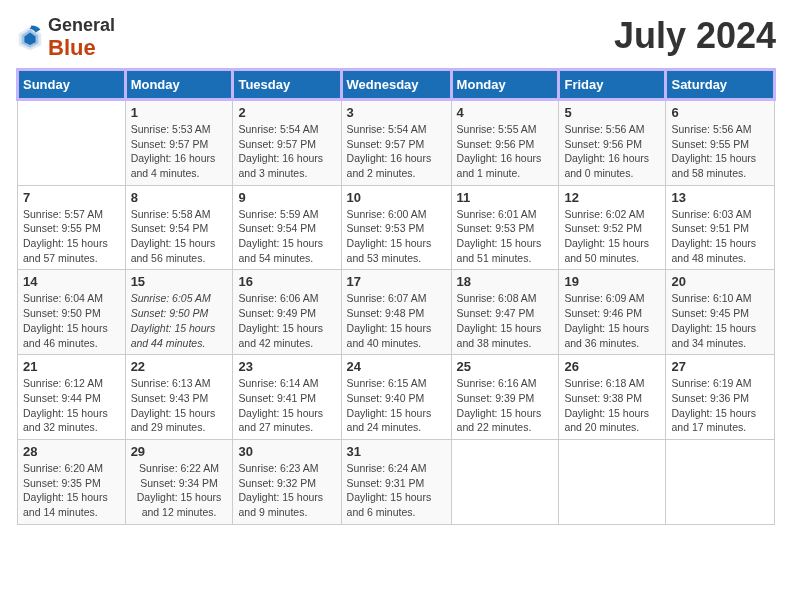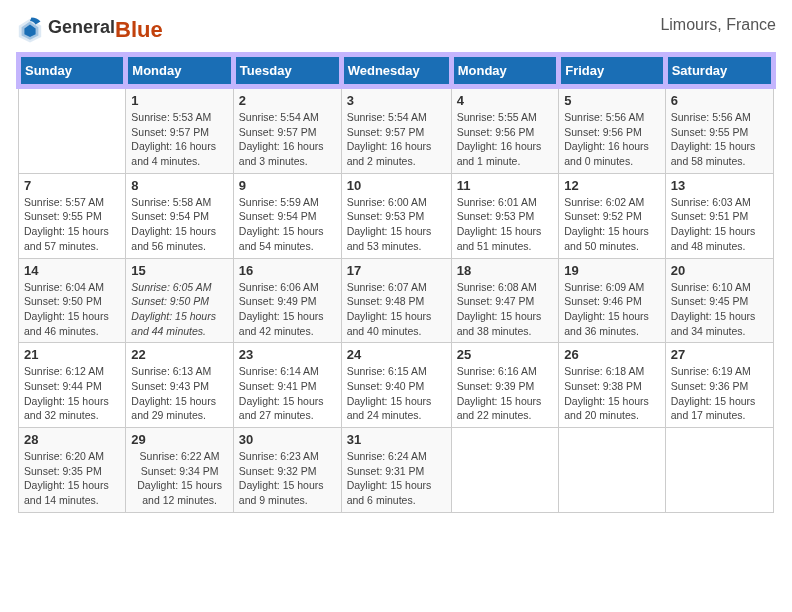--- a/index.html
+++ b/index.html
@@ -16,21 +16,21 @@
       align-items: flex-start;
       margin-bottom: 8px;
     }
     .logo {
       display: flex;
       align-items: center;
       gap: 4px;
     }
     .logo-text {
       display: flex;
-      flex-direction: row;
+      flex-direction: column;
       line-height: 1.1;
     }
     .logo-general {
       font-size: 18px;
       font-weight: bold;
       color: #333;
     }
     .logo-blue {
       font-size: 22px;
       font-weight: bold;
@@ -58,21 +58,21 @@
       border-collapse: collapse;
       font-size: 11px;
     }
     thead tr th {
       background-color: #1a6eb5;
       color: #fff;
       padding: 6px 4px;
       text-align: left;
       font-size: 13px;
       font-weight: bold;
-      border: 5px solid #c4b5fd;
+      border: 3px solid #c4b5fd;
     }
     tbody tr td {
       border: 1px solid #ccc;
       padding: 4px 5px;
       vertical-align: top;
       width: 113px;
       min-height: 80px;
       background: #fff;
     }
     tbody tr:nth-child(odd) td {
@@ -104,21 +104,21 @@
       <polygon points="20,8 32,16 32,28 20,34 8,28 8,16" fill="#1a6eb5" opacity="0.3"></polygon>
       <polygon points="20,12 28,18 28,26 20,30 12,26 12,18" fill="#1a6eb5"></polygon>
       <path d="M22 2 Q30 2 35 8 L28 12 Q25 7 20 7 Z" fill="#1a6eb5"></path>
     </svg>
     <div class="logo-text">
       <span class="logo-general">General</span>
       <span class="logo-blue">Blue</span>
     </div>
   </div>
   <div class="title-block">
-    <div class="location">Limours, France</div>
+    <div class="month-year">July 2024</div>
   </div>
 </div>
 
 <table>
   <thead>
     <tr>
       <th>Sunday</th>
       <th>Monday</th>
       <th>Tuesday</th>
       <th>Wednesday</th>

